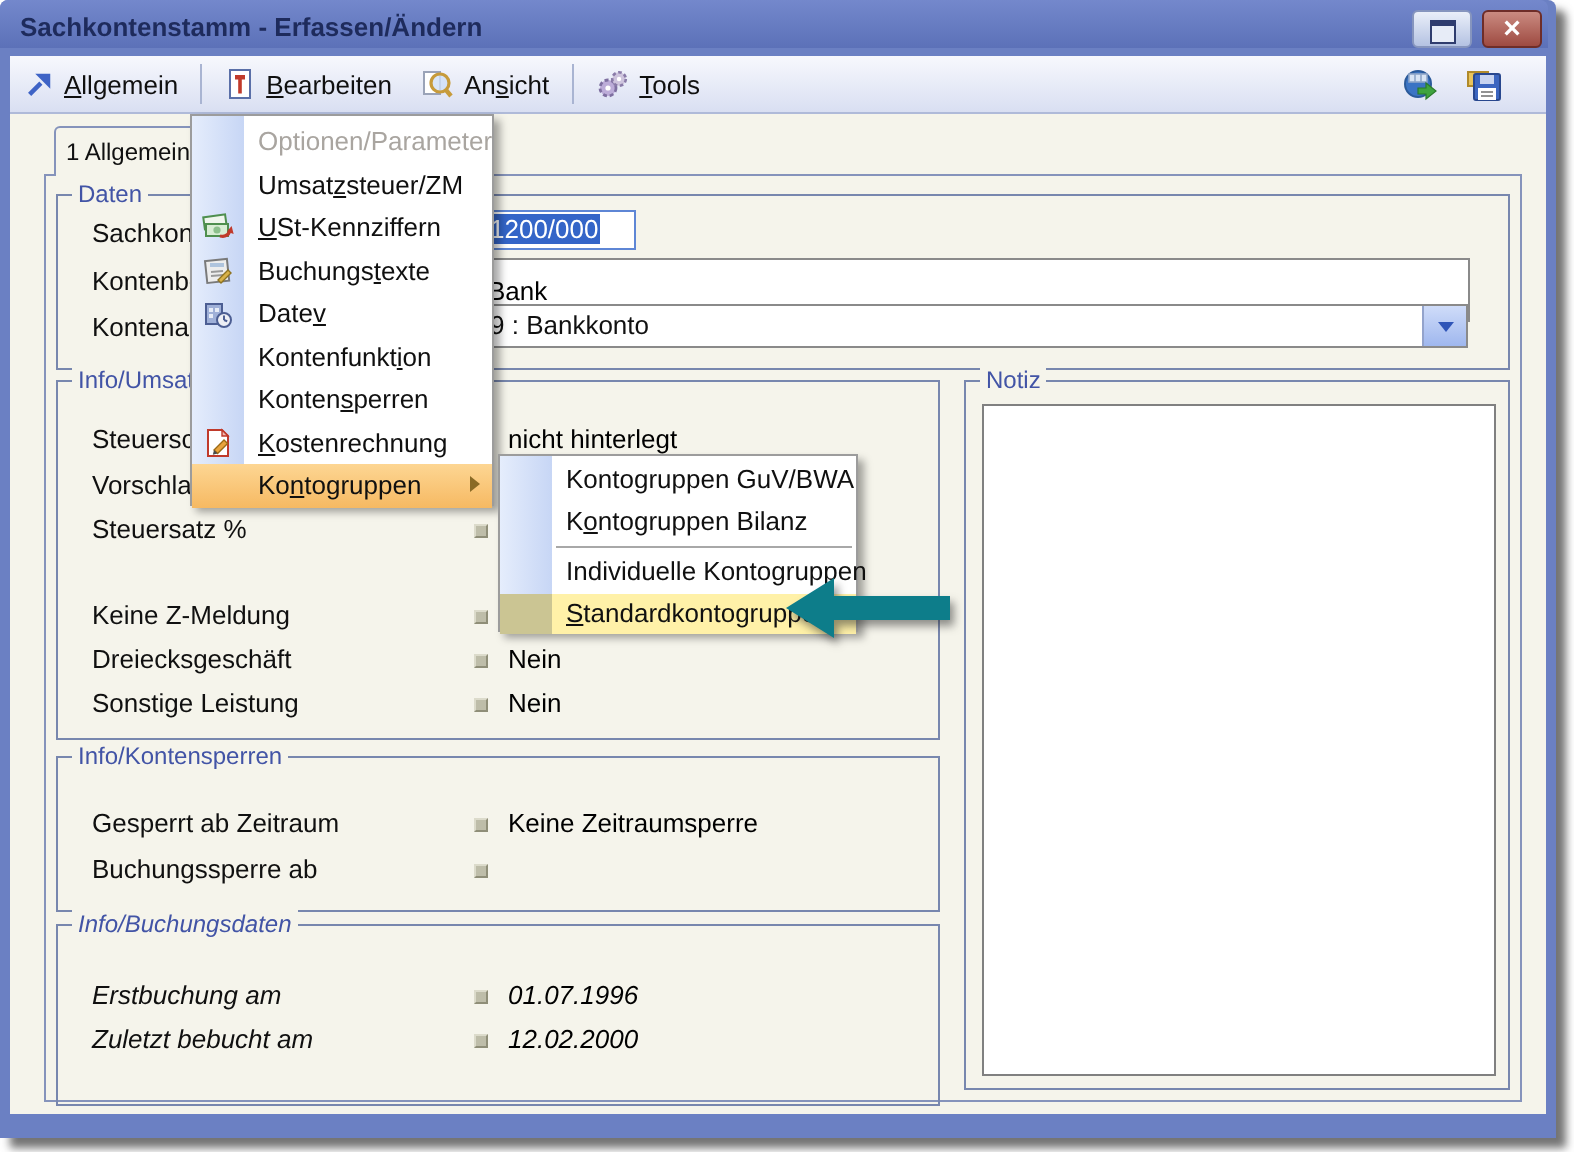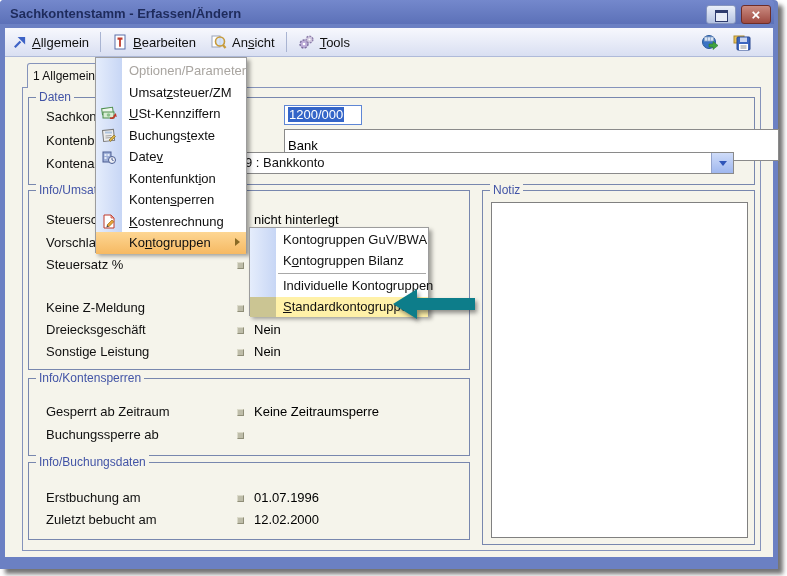--- a/index.html
+++ b/index.html
@@ -33,21 +33,21 @@
        background:#F5F4EB;border:1px solid #8593BB;border-bottom:none;border-radius:3px 3px 0 0;
        text-align:center;line-height:24px;font-size:12px;color:#101010;box-sizing:border-box;}
   .fs{position:absolute;border:1px solid #7887AE;box-sizing:border-box;z-index:3;}
   .legend{position:absolute;top:-8px;left:7px;background:#F5F4EB;padding:0 3px;
           font-size:12px;color:#4254A6;white-space:nowrap;}
   .flabel{position:absolute;font-size:13px;color:#101010;white-space:nowrap;}
   .fvalue{position:absolute;font-size:13px;color:#000000;white-space:nowrap;}
   .bullet{position:absolute;width:7px;height:7px;background:#BEBDA9;box-sizing:border-box;
           border:1px solid #8F8E78;border-top-color:#DCDBCB;border-left-color:#DCDBCB;}
   .tinput{position:absolute;background:#fff;border:1px solid #8a8a8a;box-sizing:border-box;
-          font-size:13px;padding:1px 3px;color:#000;font-family:"Liberation Sans",sans-serif;margin-left:44px;}
+          font-size:13px;padding:1px 3px;color:#000;font-family:"Liberation Sans",sans-serif;}
   .sach{border:1px solid #5E86D5;line-height:16px;}
   .selected{background:#3465C8;color:#fff;padding:0 1px;}
   .combo{position:absolute;background:#fff;border:1px solid #8a8a8a;box-sizing:border-box;}
   .combo .cval{position:absolute;left:4px;top:2px;font-size:13px;}
   .combo .cbtn{position:absolute;right:0;top:0;bottom:0;width:21px;
                background:linear-gradient(#CFDCF9,#9FB7EE);border-left:1px solid #93A3CC;}
   .combo .ctri{position:absolute;right:6px;top:8px;width:0;height:0;
                border-left:4px solid transparent;border-right:4px solid transparent;border-top:5px solid #2F55B8;}
   .notiz-area{position:absolute;left:8px;top:11px;width:257px;height:336px;background:#fff;
               border:1px solid #808080;resize:none;box-sizing:border-box;}
@@ -195,21 +195,21 @@
       <div class="fs" style="left:28px;top:378px;width:442px;height:78px;">
         <span class="legend">Info/Kontensperren</span>
         <span class="flabel" style="left:17px;top:25px;">Gesperrt ab Zeitraum</span>
         <div class="bullet" style="left:208px;top:30px;"></div>
         <span class="fvalue" style="left:225px;top:25px;">Keine Zeitraumsperre</span>
         <span class="flabel" style="left:17px;top:48px;">Buchungssperre ab</span>
         <div class="bullet" style="left:208px;top:53px;"></div>
         <span class="fvalue" style="left:225px;top:48px;"></span>
       </div>
 
-      <div class="fs" style="left:28px;top:462px;width:442px;height:78px;">
+      <div class="fs" style="left:28px;top:462px;width:442px;height:91px;font-style:italic;">
         <span class="legend">Info/Buchungsdaten</span>
         <span class="flabel" style="left:17px;top:27px;">Erstbuchung am</span>
         <div class="bullet" style="left:208px;top:32px;"></div>
         <span class="fvalue" style="left:225px;top:27px;">01.07.1996</span>
         <span class="flabel" style="left:17px;top:49px;">Zuletzt bebucht am</span>
         <div class="bullet" style="left:208px;top:54px;"></div>
         <span class="fvalue" style="left:225px;top:49px;">12.02.2000</span>
       </div>
     </div>
   </div>

